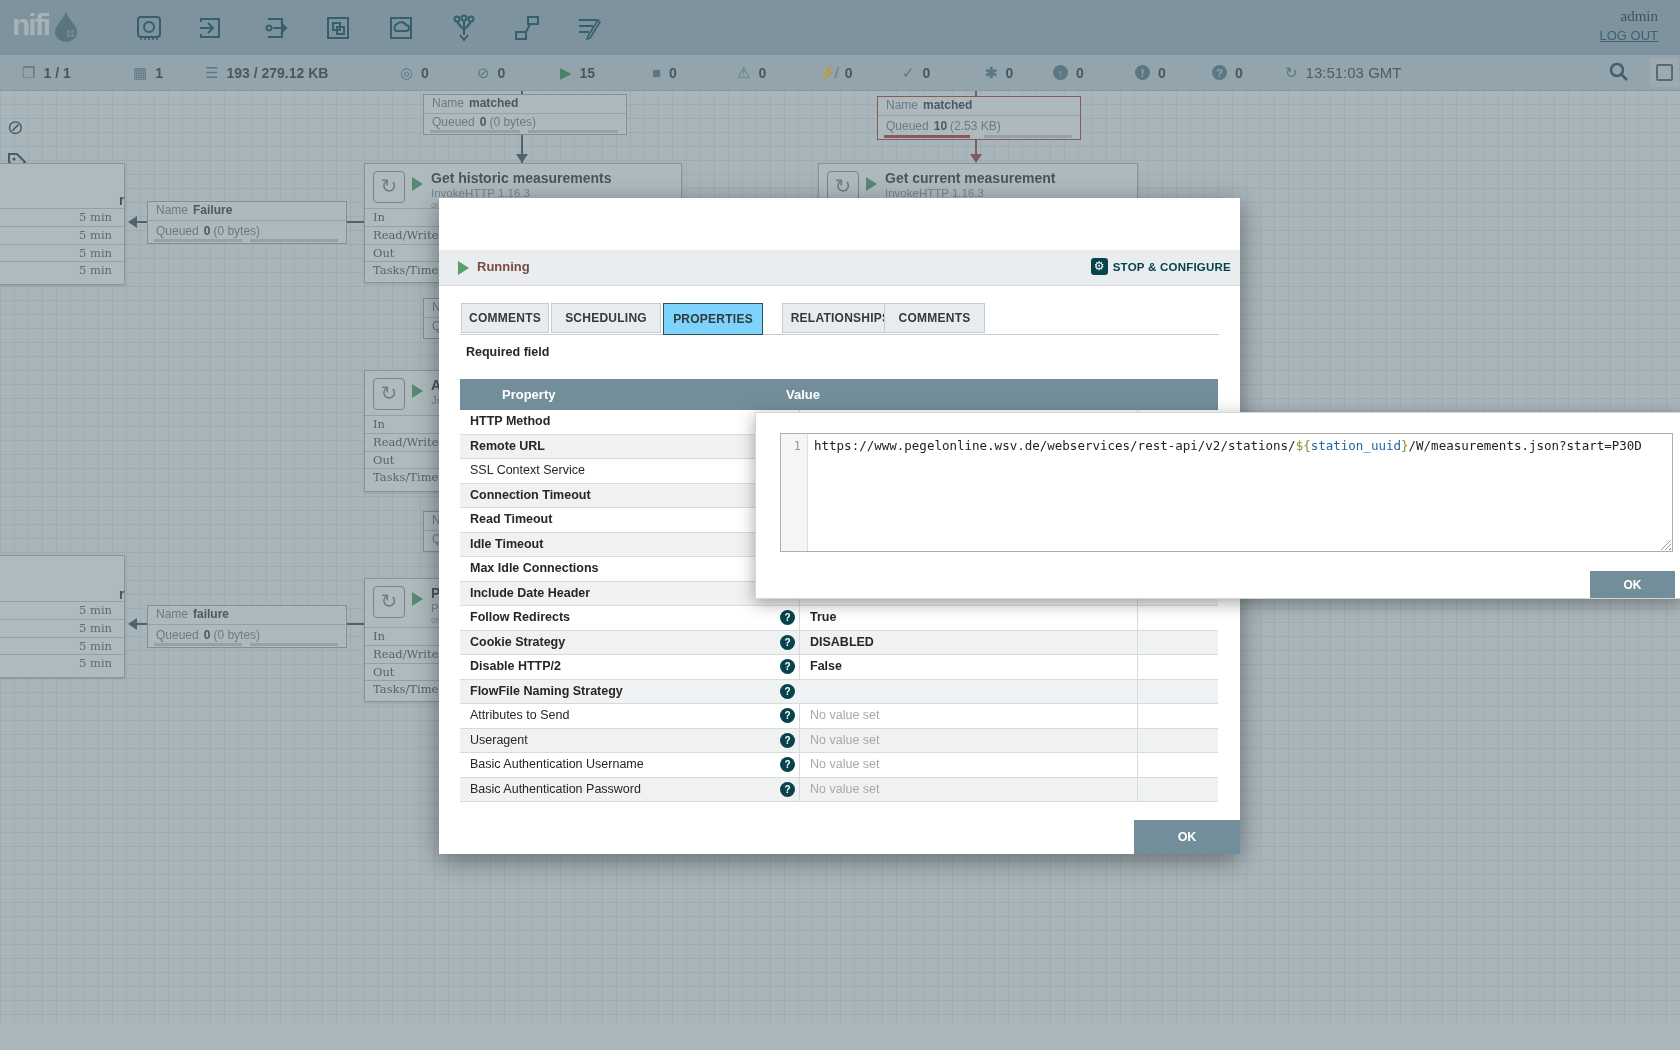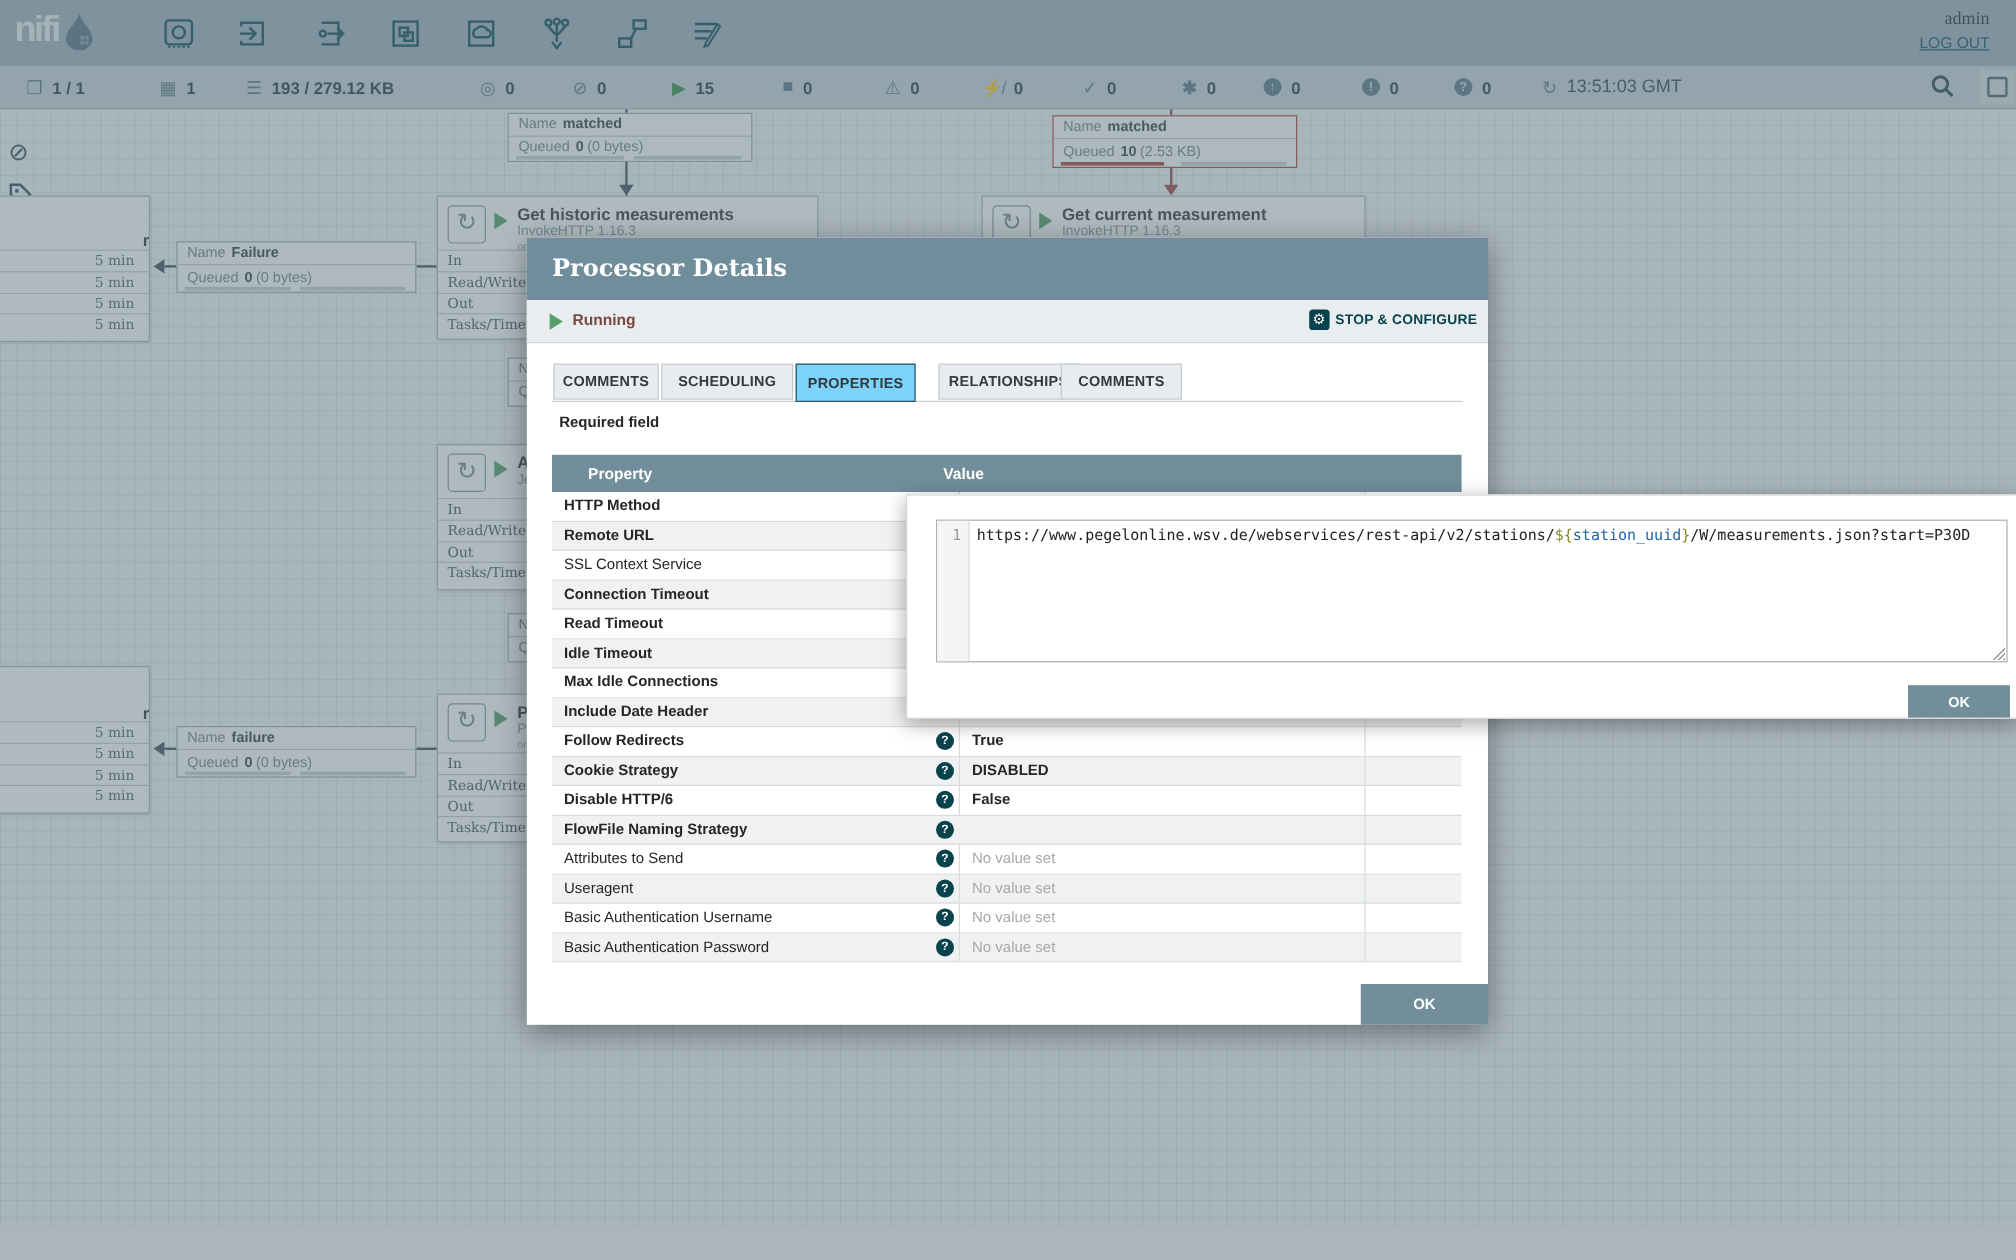--- a/index.html
+++ b/index.html
@@ -96,21 +96,21 @@
   .stopcfg .gear{width:17px;height:17px;background:#07434c;border-radius:3px;color:#fff;
                  font-size:12px;line-height:17px;text-align:center;}
   .stopcfg .lbl{font-size:11.5px;font-weight:bold;color:#07434c;letter-spacing:.02em;}
   .tabs{position:absolute;left:21px;top:105px;right:21px;height:31px;border-bottom:1px solid #c6ccd0;}
   .tab{position:absolute;top:0;height:30px;background:#e8ecee;border:1px solid #c6ccd0;
        box-sizing:border-box;display:flex;align-items:center;justify-content:center;
        font-size:12px;font-weight:bold;color:#33393c;letter-spacing:.02em;cursor:pointer;}
   .tab.active{background:#7dd3fc;border:1px solid #2e4e58;height:32px;z-index:2;}
   .req-note{position:absolute;left:27px;top:147px;font-size:12.5px;font-weight:bold;color:#262626;}
   .ptable-head{position:absolute;left:21px;top:181px;width:758px;height:31px;background:#728e9b;}
-  .ptable-head .c1{position:absolute;left:14px;top:8px;color:#fff;font-size:13px;font-weight:bold;padding-left:16px;}
+  .ptable-head .c1{position:absolute;left:26px;top:8px;color:#fff;font-size:13px;font-weight:bold;padding-left:16px;}
   .ptable-head .c2{position:absolute;left:326px;top:8px;color:#fff;font-size:13px;font-weight:bold;}
   .ptable{position:absolute;left:21px;top:212px;width:758px;height:392px;overflow:hidden;}
   .prow{position:relative;height:24.5px;border-bottom:1px solid #d7dbdd;box-sizing:border-box;}
   .prow:nth-child(even){background:#eff1f2;}
   .prow .plabel{position:absolute;left:10px;top:4px;font-size:12.5px;color:#262626;}
   .prow.req .plabel{font-weight:bold;}
   .prow .help{position:absolute;left:320px;top:4px;width:15px;height:15px;border-radius:50%;
               background:#07434c;color:#fff;font-size:10px;font-weight:bold;text-align:center;line-height:15px;}
   .prow .pvalue{position:absolute;left:339px;top:0;width:337px;height:100%;border-left:1px solid #d7dbdd;
                 font-size:12.5px;color:#262626;font-weight:bold;padding:4px 0 0 10px;box-sizing:border-box;}
@@ -467,23 +467,20 @@
     </div>
     <div class="sb-panelbtn">
         <div></div>
       </div>
   </div>
 
 
   <div class="abs overlay"></div>
 
   <div class="abs dialog">
-    <div class="dlg-head">
-      <div class="dlg-title">Processor Details</div>
-    </div>
     <div class="dlg-status">
       <div class="run-play"></div>
       <div class="run-text">Running</div>
       <div class="stopcfg">
         <span class="gear">⚙</span>
         <span class="lbl">STOP &amp; CONFIGURE</span>
       </div>
     </div>
     <div class="tabs">
       <div class="tab" style="left:1px;width:88px;">
@@ -554,21 +551,21 @@
           <div class="pvalue">True</div>
           <div class="pextra"></div>
         </div>
       <div class="prow req">
           <span class="plabel">Cookie Strategy</span>
           <span class="help">?</span>
           <div class="pvalue">DISABLED</div>
           <div class="pextra"></div>
         </div>
       <div class="prow req">
-          <span class="plabel">Disable HTTP/6</span>
+          <span class="plabel">Disable HTTP/2</span>
           <span class="help">?</span>
           <div class="pvalue">False</div>
           <div class="pextra"></div>
         </div>
       <div class="prow req">
           <span class="plabel">FlowFile Naming Strategy</span>
           <span class="help">?</span>
           <div class="pextra"></div>
         </div>
       <div class="prow unset">

